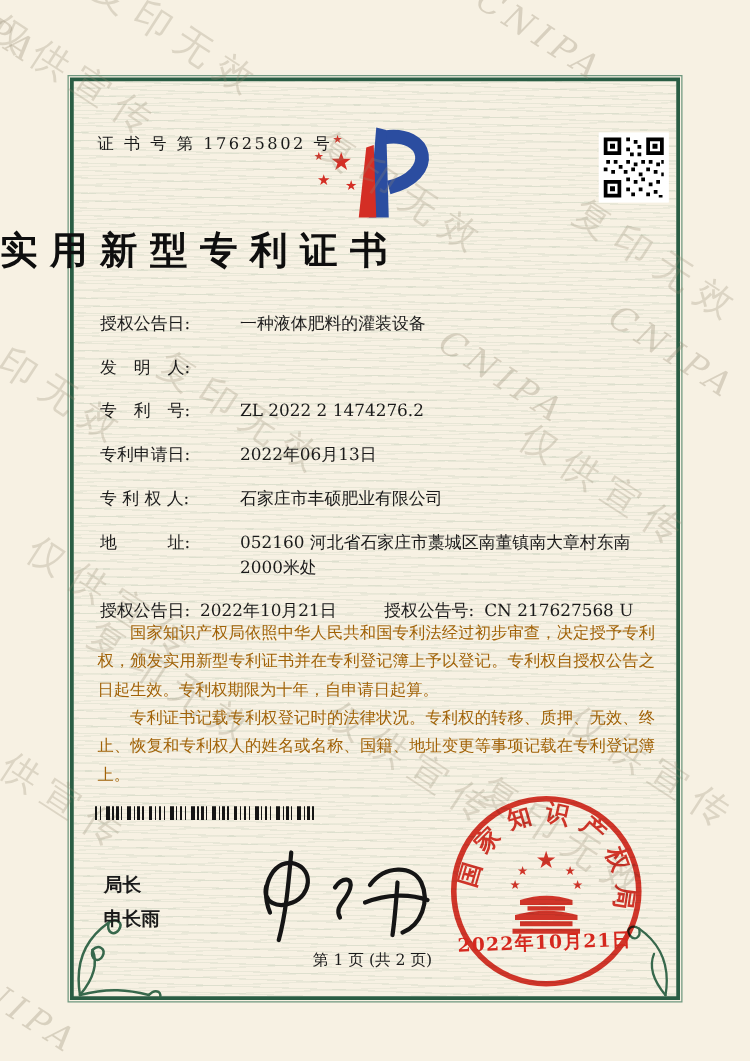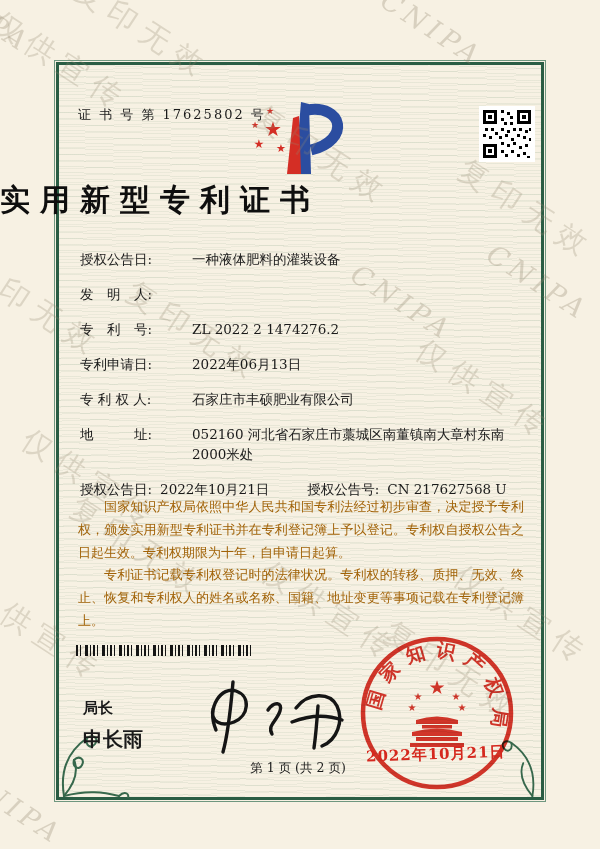--- a/index.html
+++ b/index.html
@@ -52,21 +52,21 @@
   
   .barcode {
     position:absolute; left:76px; top:645px; width:178px; height:11px; z-index:6;
     background:repeating-linear-gradient(90deg,
       #151515 0 2px, transparent 2px 4px,
       #151515 4px 5px, transparent 5px 9px,
       #151515 9px 12px, transparent 12px 14px,
       #151515 14px 15px, transparent 15px 17px);
   }
   .director-title { position:absolute; left:83px; top:699px; font-size:15px; font-weight:700; z-index:6; }
-  .director-name  { position:absolute; left:83px; top:726px; font-size:20px; font-weight:700; z-index:6; }
+  .director-name  { position:absolute; left:83px; top:726px; font-size:15px; font-weight:700; z-index:6; }
   .signature { position:absolute; left:188px; top:676px; z-index:7; }
   .seal { position:absolute; left:352px; top:628px; z-index:8; mix-blend-mode:multiply; opacity:.93; }
   .seal-date {
     position:absolute; left:366px; top:745px; z-index:9; color:#d5281e;
     font-size:15px; font-weight:700; letter-spacing:1px; transform:rotate(-2deg);
   }
   .page-num { position:absolute; left:0; top:760px; width:596px; text-align:center; font-size:12.5px; z-index:6; }
   .foot-note { position:absolute; left:0; top:811px; width:600px; text-align:center; font-size:12.5px; letter-spacing:3px; z-index:6; }
 </style>
 </head>

